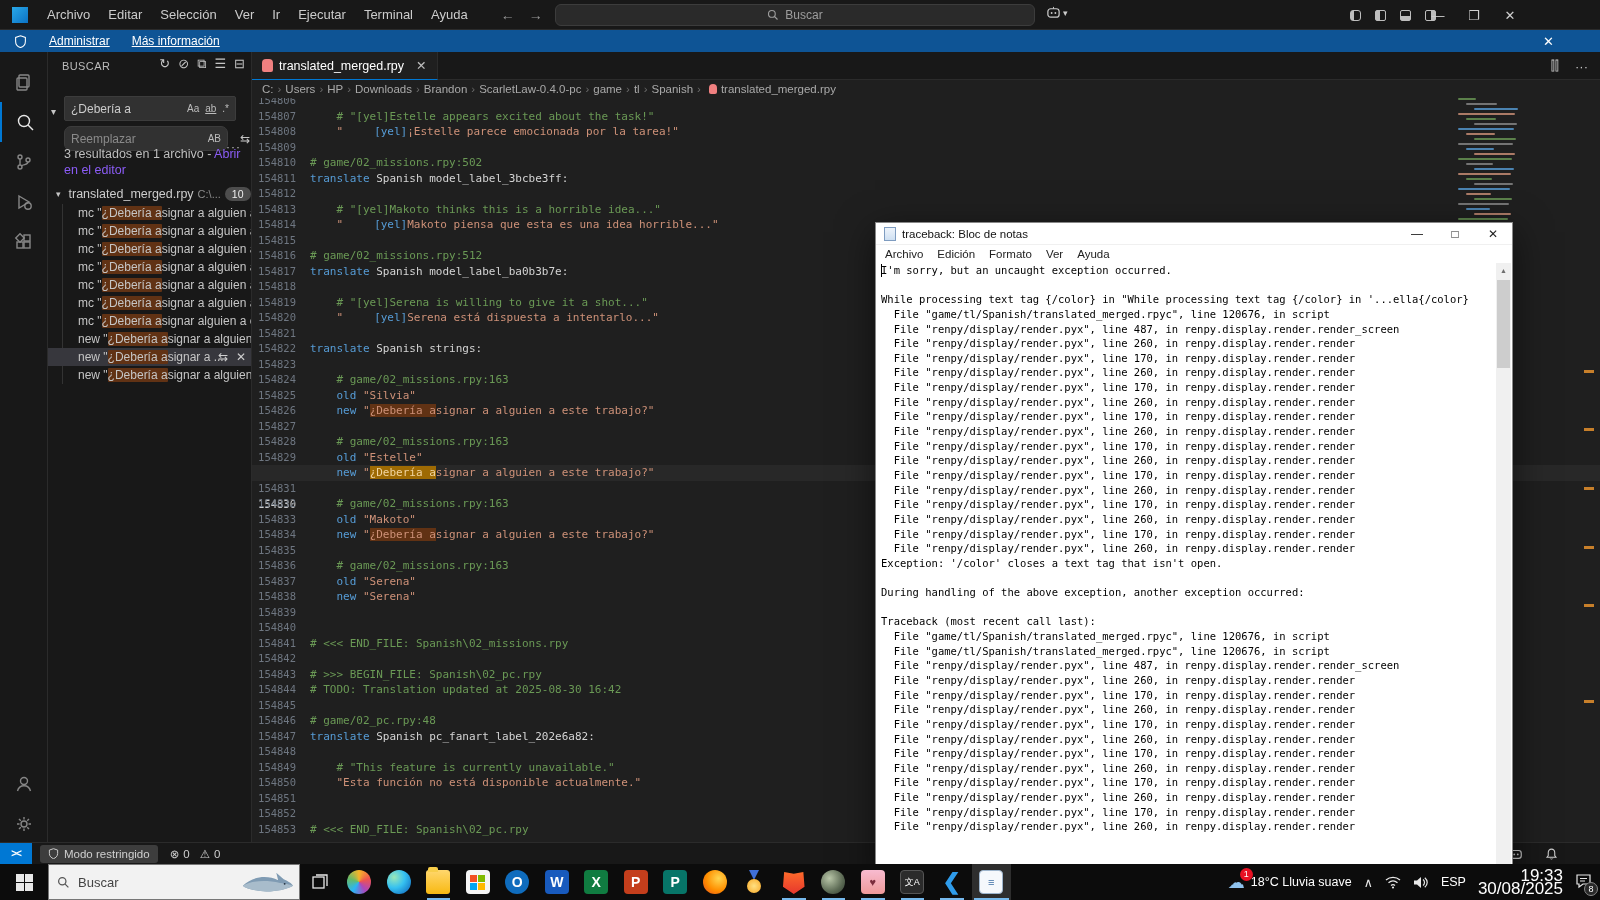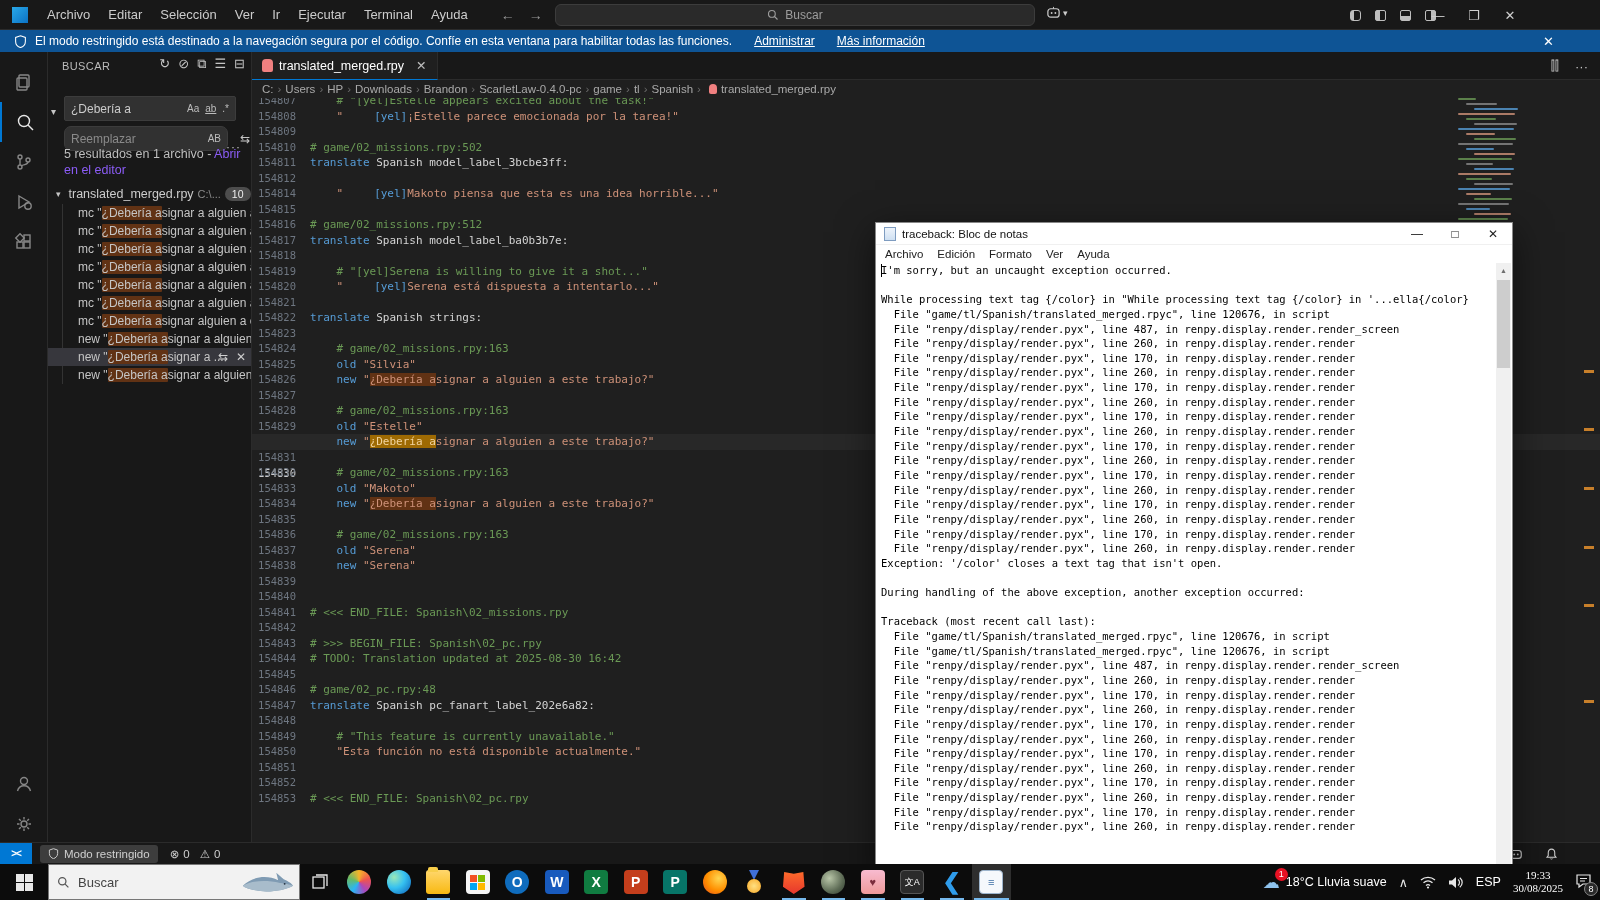--- a/index.html
+++ b/index.html
@@ -133,21 +133,21 @@
   .g-brave { background:linear-gradient(#ff6f2b,#e6372d); clip-path:polygon(50% 100%,5% 70%,10% 8%,50% 16%,90% 8%,95% 70%); }
   .g-globe { border-radius:50%; background:radial-gradient(circle at 35% 35%,#b9c6a8,#5d6b55 60%,#2e3a2e); }
   .g-anime { background:linear-gradient(#f8bbd0,#ef9a9a); color:#7a2c3c; font-size:11px; }
   .g-translator { background:#2b2b2b; border:1px solid #555; font-size:9px; font-weight:normal; }
   .g-vscode { background:transparent; color:#2f9ceb; font-size:22px; }
   .g-notepad { background:#f5f8fc; border:1px solid #9db4cc; color:#3c6ea5; font-size:11px; font-weight:normal; }
   #tray { position:absolute; right:0; top:864px; height:36px; display:flex; align-items:center; color:#fff; font-size:12.5px; gap:12px; padding-right:8px; }
   #weather { display:flex; align-items:center; gap:6px; position:relative; }
   #weather .cloud { font-size:17px; color:#8fc3ee; }
   #weather .badge { position:absolute; left:12px; top:-4px; background:#e81123; border-radius:50%; width:13px; height:13px; font-size:9px; display:flex; align-items:center; justify-content:center; }
-  #clock { text-align:center; font-size:11px; line-height:13px;font-family:Liberation Serif, serif; }
+  #clock { text-align:right; font-size:17px; line-height:13px; }
   #notif { position:relative; }
   #notif .badge { position:absolute; right:-6px; bottom:-4px; background:#2a2a2a; border:1px solid #888; border-radius:50%; width:14px; height:14px; font-size:9px; display:flex; align-items:center; justify-content:center; }
   .trayglyph { color:#e8e8e8; }
 </style>
 </head>
 <body>
 
 <div id="stage">
 
   <div id="titlebar" class="abs">
@@ -192,21 +192,20 @@
       <div>—</div>
       <div>❐</div>
       <div>✕</div>
     </div>
   </div>
 
   <div id="banner" class="abs">
     <svg width="13" height="13" viewBox="0 0 16 16">
         <path d="M8 1 L14 3 V8 C14 12 11 14.5 8 15.5 C5 14.5 2 12 2 8 V3 Z" fill="none" stroke="#fff" stroke-width="1.3"></path>
       </svg>
-    <span>El modo restringido está destinado a la navegación segura por el código. Confíe en esta ventana para habilitar todas las funciones.</span>
     <span class="lnk">Administrar</span>
     <span class="lnk">Más información</span>
     <span id="banner-close">✕</span>
   </div>
 
   <div id="activitybar" class="abs">
     <div class="act-ic" style="top:10px;">
       <svg width="20" height="20" viewBox="0 0 20 20">
           <rect x="5" y="3" width="10" height="12" rx="1"></rect>
           <rect x="3" y="6" width="10" height="12" rx="1"></rect>
@@ -274,21 +273,21 @@
     </div>
     <div class="sb-input" style="top:74px; width:164px;border-radius:7px;">
       <span class="ph">Reemplazar</span>
       <span class="opts">
           <span>AB</span>
         </span>
     </div>
     <div id="replace-all-btn" style="top:80px; position:absolute;">⇆</div>
     <div id="sb-more">···</div>
     <div id="sb-summary">
-      <span>5 resultados en 1 archivo - </span><span class="lnk">Abrir en el editor</span>
+      <span>3 resultados en 1 archivo - </span><span class="lnk">Abrir en el editor</span>
     </div>
     <div id="sb-file-row">
       <span style="font-size:9px;color:#c5c5c5;">▾</span>
       <span class="renpy-ic"></span>
       <span>translated_merged.rpy</span>
       <span class="dim">C:\...</span>
       <span id="badge10">10</span>
     </div>
     <div id="results-guide"></div>
     <div id="results">
@@ -338,26 +337,28 @@
       <span class="bc-item">tl</span>
       <span class="sep">›</span>
       <span class="bc-item">Spanish</span>
       <span class="sep">›</span>
       <span class="renpy-ic"></span>
       <span class="bc-item">translated_merged.rpy</span>
     </div>
 
   <div id="editor" class="abs">
     <div id="lines">
+        <div class="code-row"><span class="ln">154806</span><span class="code"></span></div>
         <div class="code-row"><span class="ln">154807</span><span class="code"><span class="tok-c">    # "[yel]Estelle appears excited about the task!"</span></span></div>
         <div class="code-row"><span class="ln">154808</span><span class="code"><span class="tok-s">    "</span><span class="tok-t">[yel]</span><span class="tok-s">¡Estelle parece emocionada por la tarea!"</span></span></div>
         <div class="code-row"><span class="ln">154809</span><span class="code"></span></div>
         <div class="code-row"><span class="ln">154810</span><span class="code"><span class="tok-c"># game/02_missions.rpy:502</span></span></div>
         <div class="code-row"><span class="ln">154811</span><span class="code"><span class="tok-k">translate</span><span class="tok-p"> Spanish model_label_3bcbe3ff:</span></span></div>
         <div class="code-row"><span class="ln">154812</span><span class="code"></span></div>
+        <div class="code-row"><span class="ln">154813</span><span class="code"><span class="tok-c">    # "[yel]Makoto thinks this is a horrible idea..."</span></span></div>
         <div class="code-row"><span class="ln">154814</span><span class="code"><span class="tok-s">    "</span><span class="tok-t">[yel]</span><span class="tok-s">Makoto piensa que esta es una idea horrible..."</span></span></div>
         <div class="code-row"><span class="ln">154815</span><span class="code"></span></div>
         <div class="code-row"><span class="ln">154816</span><span class="code"><span class="tok-c"># game/02_missions.rpy:512</span></span></div>
         <div class="code-row"><span class="ln">154817</span><span class="code"><span class="tok-k">translate</span><span class="tok-p"> Spanish model_label_ba0b3b7e:</span></span></div>
         <div class="code-row"><span class="ln">154818</span><span class="code"></span></div>
         <div class="code-row"><span class="ln">154819</span><span class="code"><span class="tok-c">    # "[yel]Serena is willing to give it a shot..."</span></span></div>
         <div class="code-row"><span class="ln">154820</span><span class="code"><span class="tok-s">    "</span><span class="tok-t">[yel]</span><span class="tok-s">Serena está dispuesta a intentarlo..."</span></span></div>
         <div class="code-row"><span class="ln">154821</span><span class="code"></span></div>
         <div class="code-row"><span class="ln">154822</span><span class="code"><span class="tok-k">translate</span><span class="tok-p"> Spanish strings:</span></span></div>
         <div class="code-row"><span class="ln">154823</span><span class="code"></span></div>

